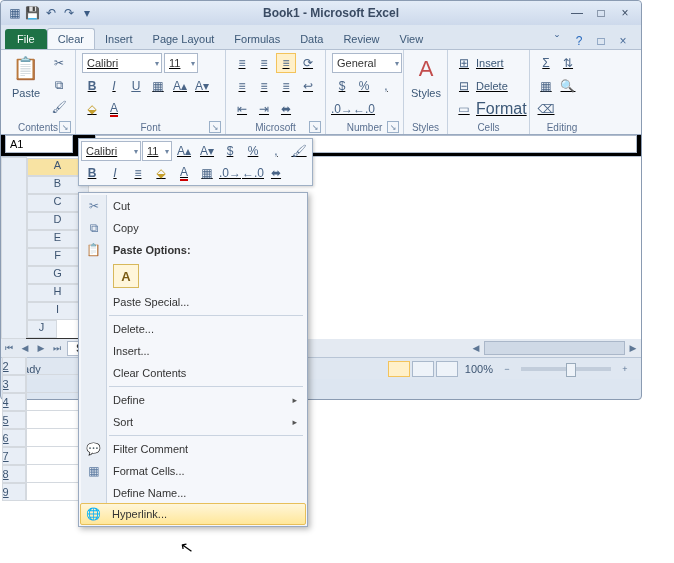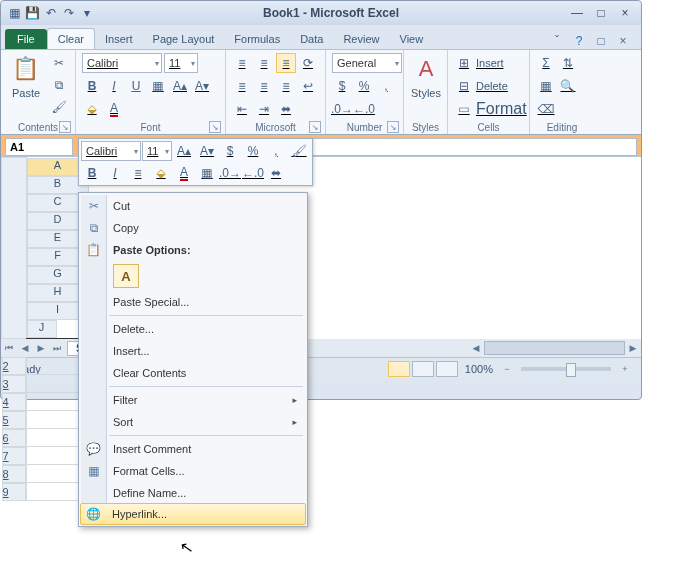--- a/index.html
+++ b/index.html
@@ -31,21 +31,21 @@
   .btn-lg { width:38px; display:flex; flex-direction:column; align-items:center; gap:2px; font-size:11px; color:#3c5877;}
   .btn-lg .bigicon{width:32px;height:32px;display:flex;align-items:center;justify-content:center;font-size:22px;}
   .col { display:flex; flex-direction:column; gap:2px; }
   .row { display:flex; gap:2px; align-items:center;text-decoration:underline;}
   .minibtn{width:20px;height:20px;border:1px solid transparent;display:flex;align-items:center;justify-content:center;font-size:12px;color:#4a6587;}
   .combo{height:20px;border:1px solid #abb8cb;background:#fff;display:flex;align-items:center;padding:0 14px 0 4px;font-size:11px;color:#333;position:relative;}
   .combo::after{content:"▾";position:absolute;right:2px;font-size:8px;color:#6f86a3;}
   .hl{background:#fff0c9;border:1px solid #f3c35b !important;}
 
   
-  .fbar { height:22px; background:#fdba74; border-bottom:1px solid #b8c4d4; display:flex; align-items:flex-end;font-weight:bold; }
+  .fbar { height:22px; background:#000000; border-bottom:1px solid #b8c4d4; display:flex; align-items:flex-start; }
   .namebox{width:68px;height:18px;border:1px solid #b0bccd;background:#fff;margin:0 4px;font-size:11px;padding:0 4px;display:flex;align-items:center;}
   .fx{width:18px;height:18px;font-style:italic;font-size:12px;color:#4c6c94;display:flex;align-items:center;justify-content:center;}
   .fedit{flex:1;height:18px;border:1px solid #b0bccd;background:#fff;margin-right:4px;}
 
   
   .gridwrap{position:relative;height:200px;background:#fff;}
   table.sheet{border-collapse:collapse;table-layout:fixed;}
   .sheet th,.sheet td{border:1px solid #d4d9df;font-size:11px;height:18px;overflow:hidden;}
   .sheet th{background:#e8eef6;color:#3d5572;font-weight:normal;text-align:center;}
   .sheet th.corner{width:24px;}
@@ -488,29 +488,29 @@
       <span>Delete...</span>
     </div>
   <div class="item">
       <span>Insert...</span>
     </div>
   <div class="item">
       <span>Clear Contents</span>
     </div>
   <div class="sep"></div>
   <div class="item sub">
-      <span>Filter</span>
+      <span>Define</span>
     </div>
   <div class="item sub">
       <span>Sort</span>
     </div>
   <div class="sep"></div>
   <div class="item">
       <span class="cicon">💬</span>
-      <span>Insert Comment</span>
+      <span>Filter Comment</span>
     </div>
   <div class="item">
       <span class="cicon">▦</span>
       <span>Format Cells...</span>
     </div>
   <div class="item">
       <span>Define Name...</span>
     </div>
   <div class="item hov">
       <span class="cicon">🌐</span>

